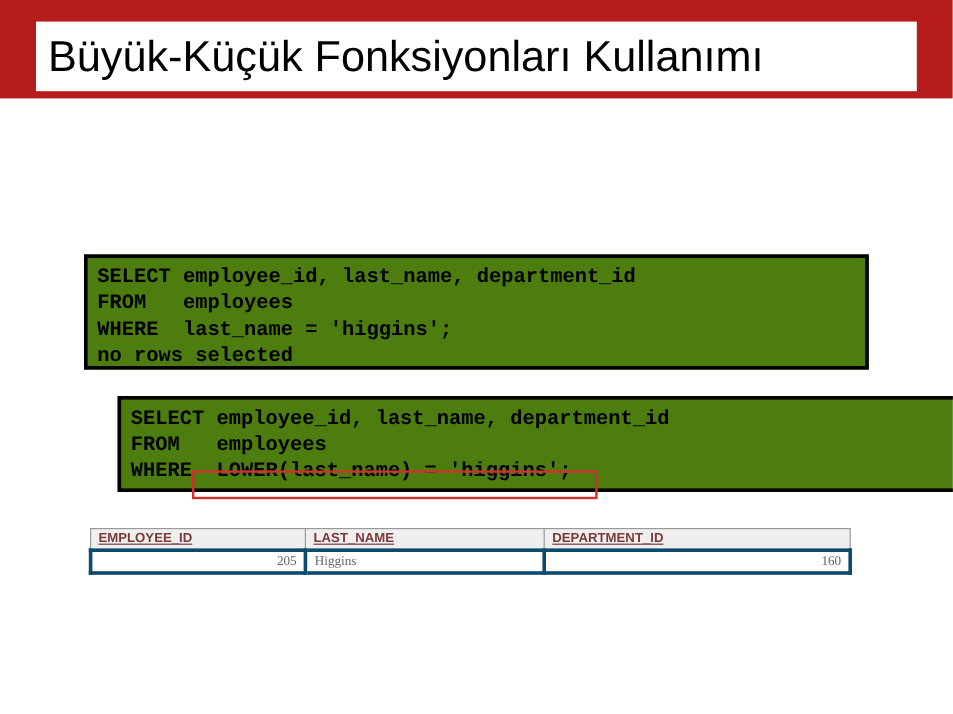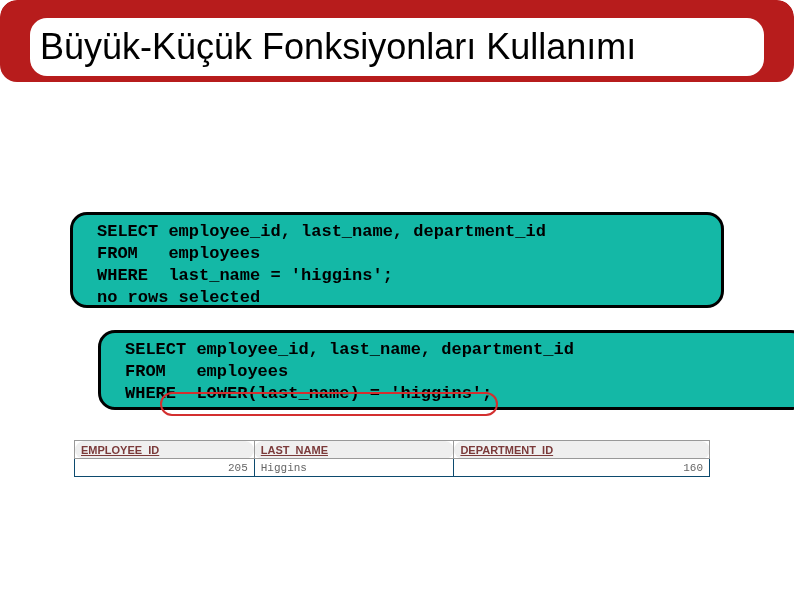--- a/index.html
+++ b/index.html
@@ -1,15 +1,15 @@
 <!DOCTYPE html>
 <html><head>
 <meta charset="utf-8">
 <style>
-  * { margin: 0; padding: 0; box-sizing: border-box; border-radius: 17px; }
+  * { margin: 0; padding: 0; box-sizing: border-box; }
   body {
     width: 794px;
     height: 595px;
     background: #ffffff;
     font-family: Arial, Helvetica, sans-serif;
     position: relative;
     overflow: hidden;
   }
   .header-bar {
     position: absolute;
@@ -27,27 +27,27 @@
     height: 58px;
     background: #ffffff;
     color: #000000;
     font-size: 36px;
     font-weight: 400;
     line-height: 58px;
     padding-left: 10px;
   }
   .code-box {
     position: absolute;
-    background: #14b8a6;
+    background: #4d7c0f;
     border: 3px solid #000000;
     font-family: "Courier New", Courier, monospace;
     font-size: 17px;
     font-weight: bold;
     line-height: 22px;
-    padding: 6px 24px;
+    padding: 6px 8px;
     white-space: pre;
   }
   .code-box-1 {
     left: 70px;
     top: 212px;
     width: 654px;
     height: 96px;
   }
   .code-box-2 {
     left: 70px;
@@ -78,24 +78,24 @@
     background: #efefef;
     color: #7b3a3a;
     font-weight: bold;
     text-align: left;
     padding: 2px 6px;
     font-family: Arial, sans-serif;
     height: 18px;
     text-decoration: underline;
   }
   .result-table td {
-    border: 1px solid #0c4a6e;
+    border: 3px solid #0c4a6e;
     color: #666666;
     padding: 2px 6px;
-    font-family: Liberation Mono, monospace;
+    font-family: Liberation Serif, serif;
     height: 18px;
     filter: blur(0.6px);
   }
   .result-table td.num { text-align: right; }
   .result-table th.col-id { width: 180px; }
   .result-table th.col-name { width: 200px; margin-top: 23px; }
   .result-table th.col-dept { width: 256px; }
 </style>
 </head>
 <body>

